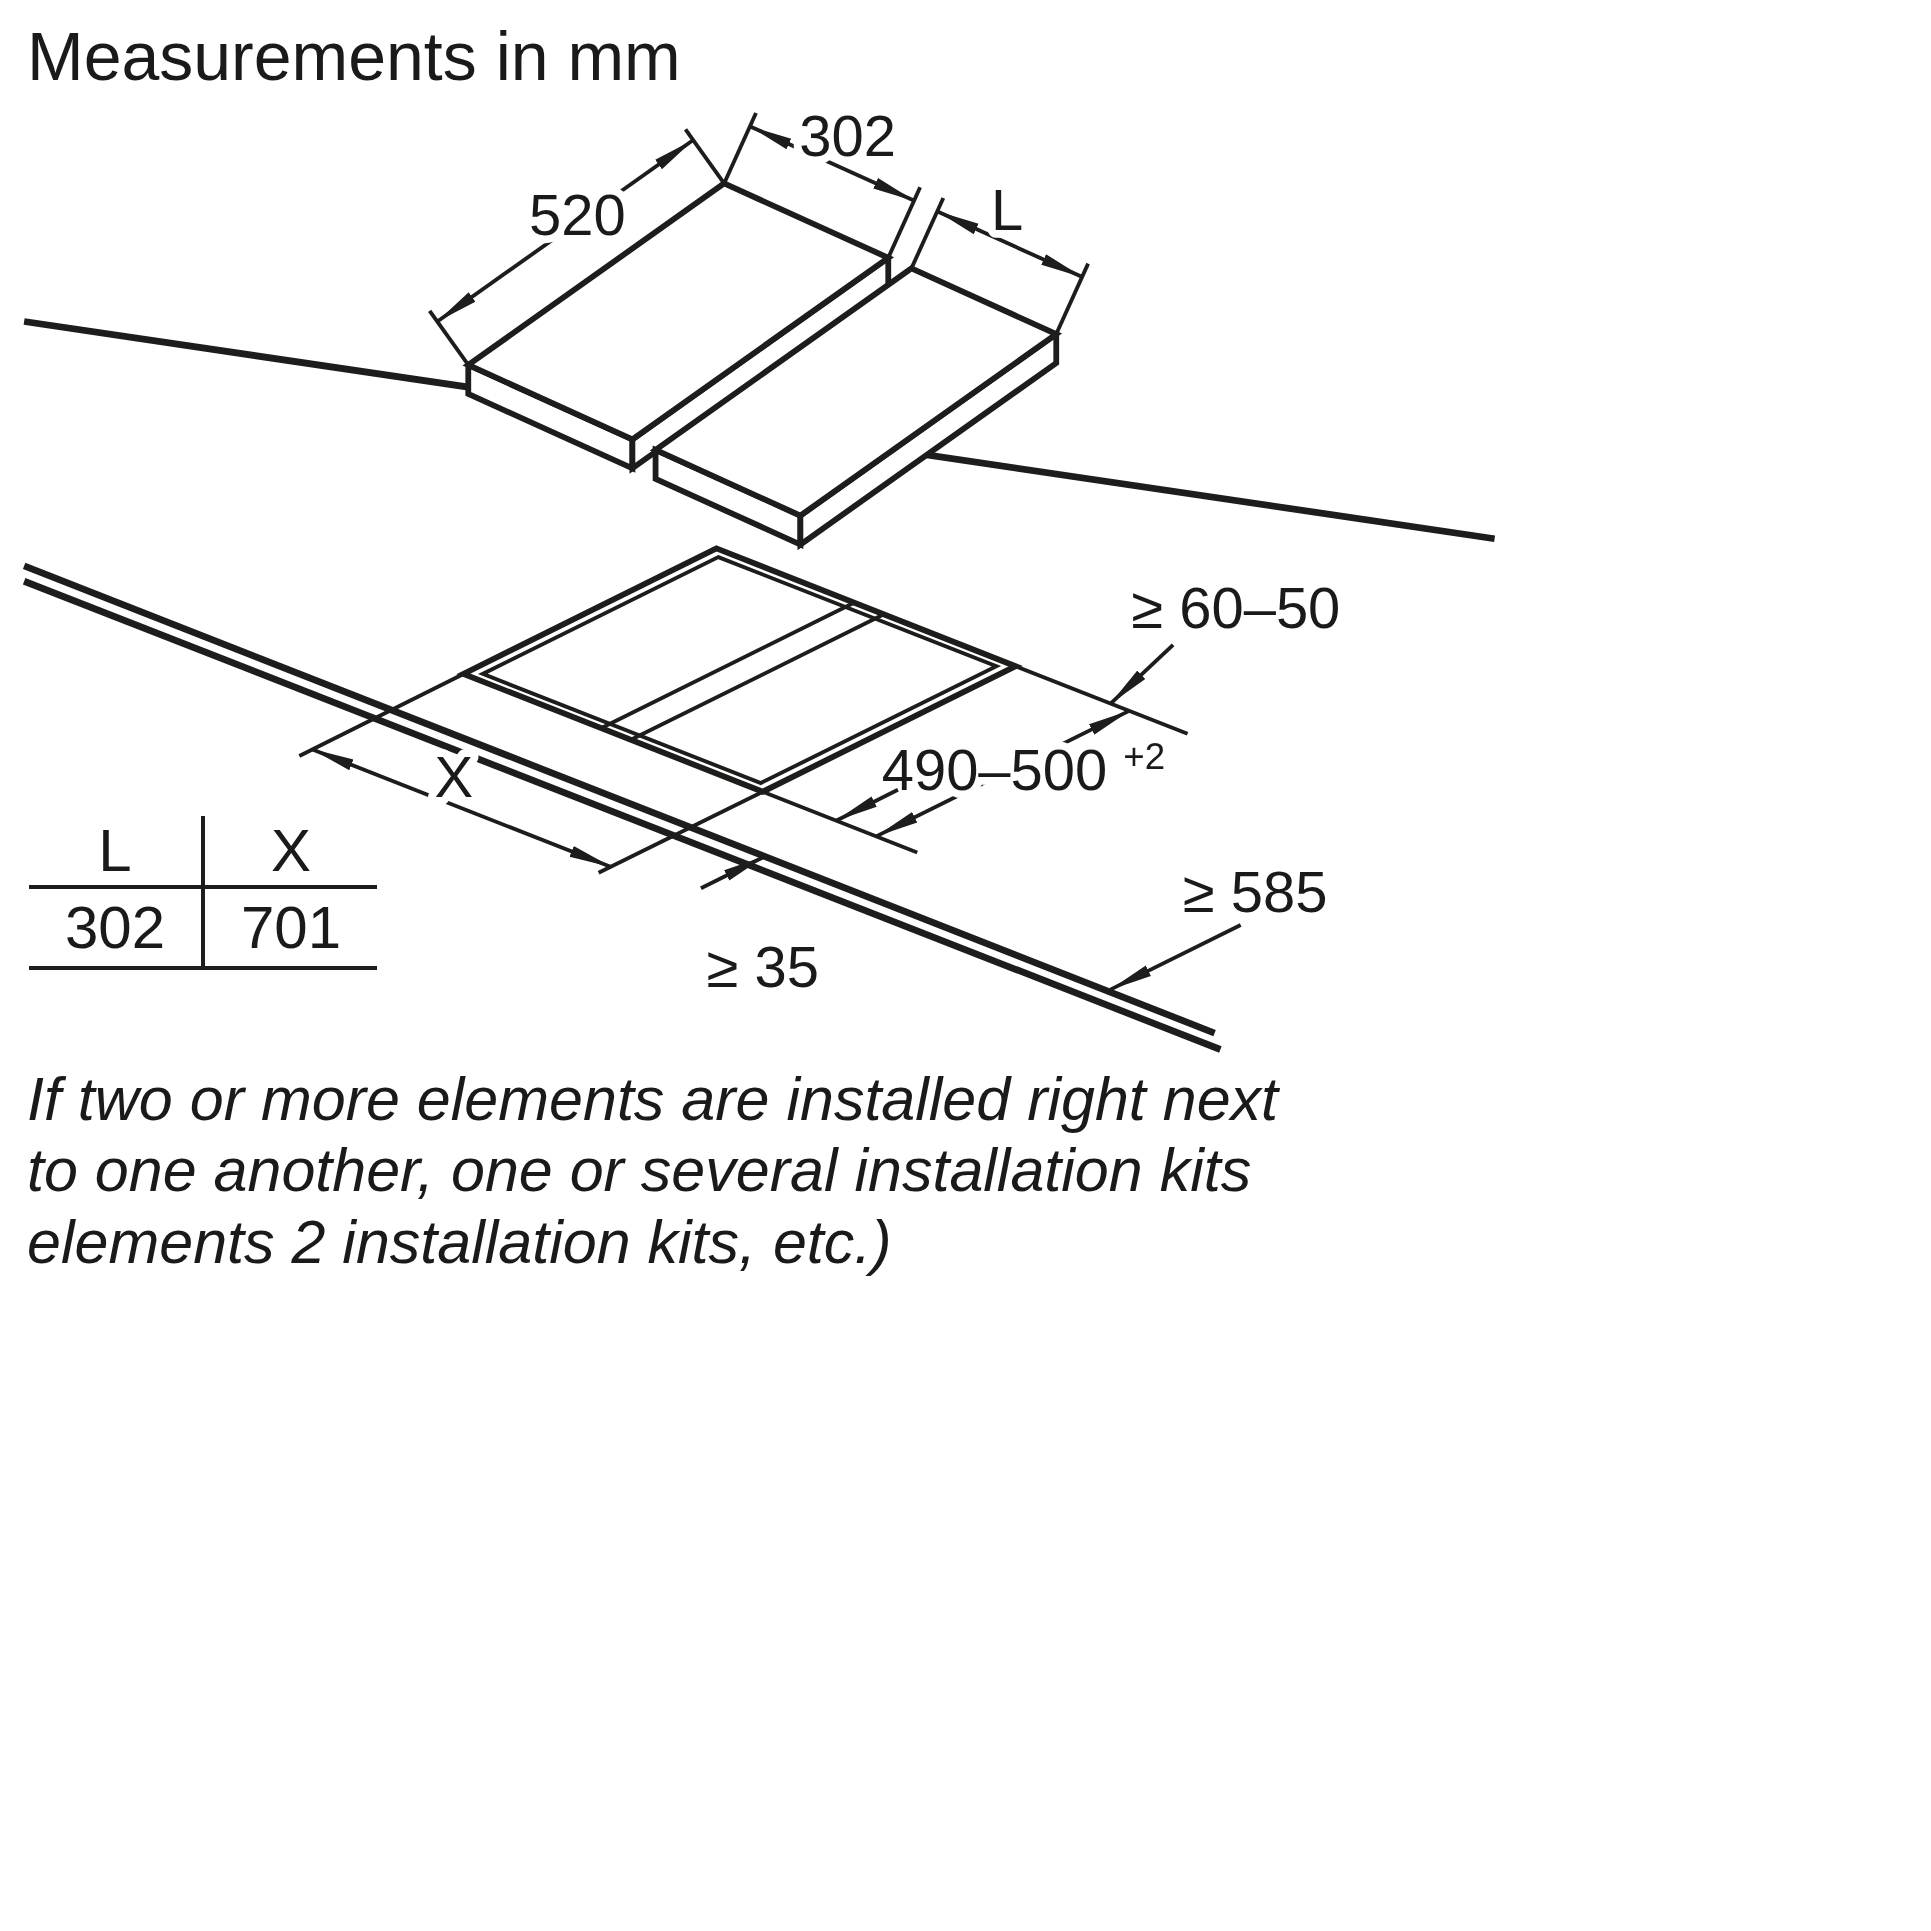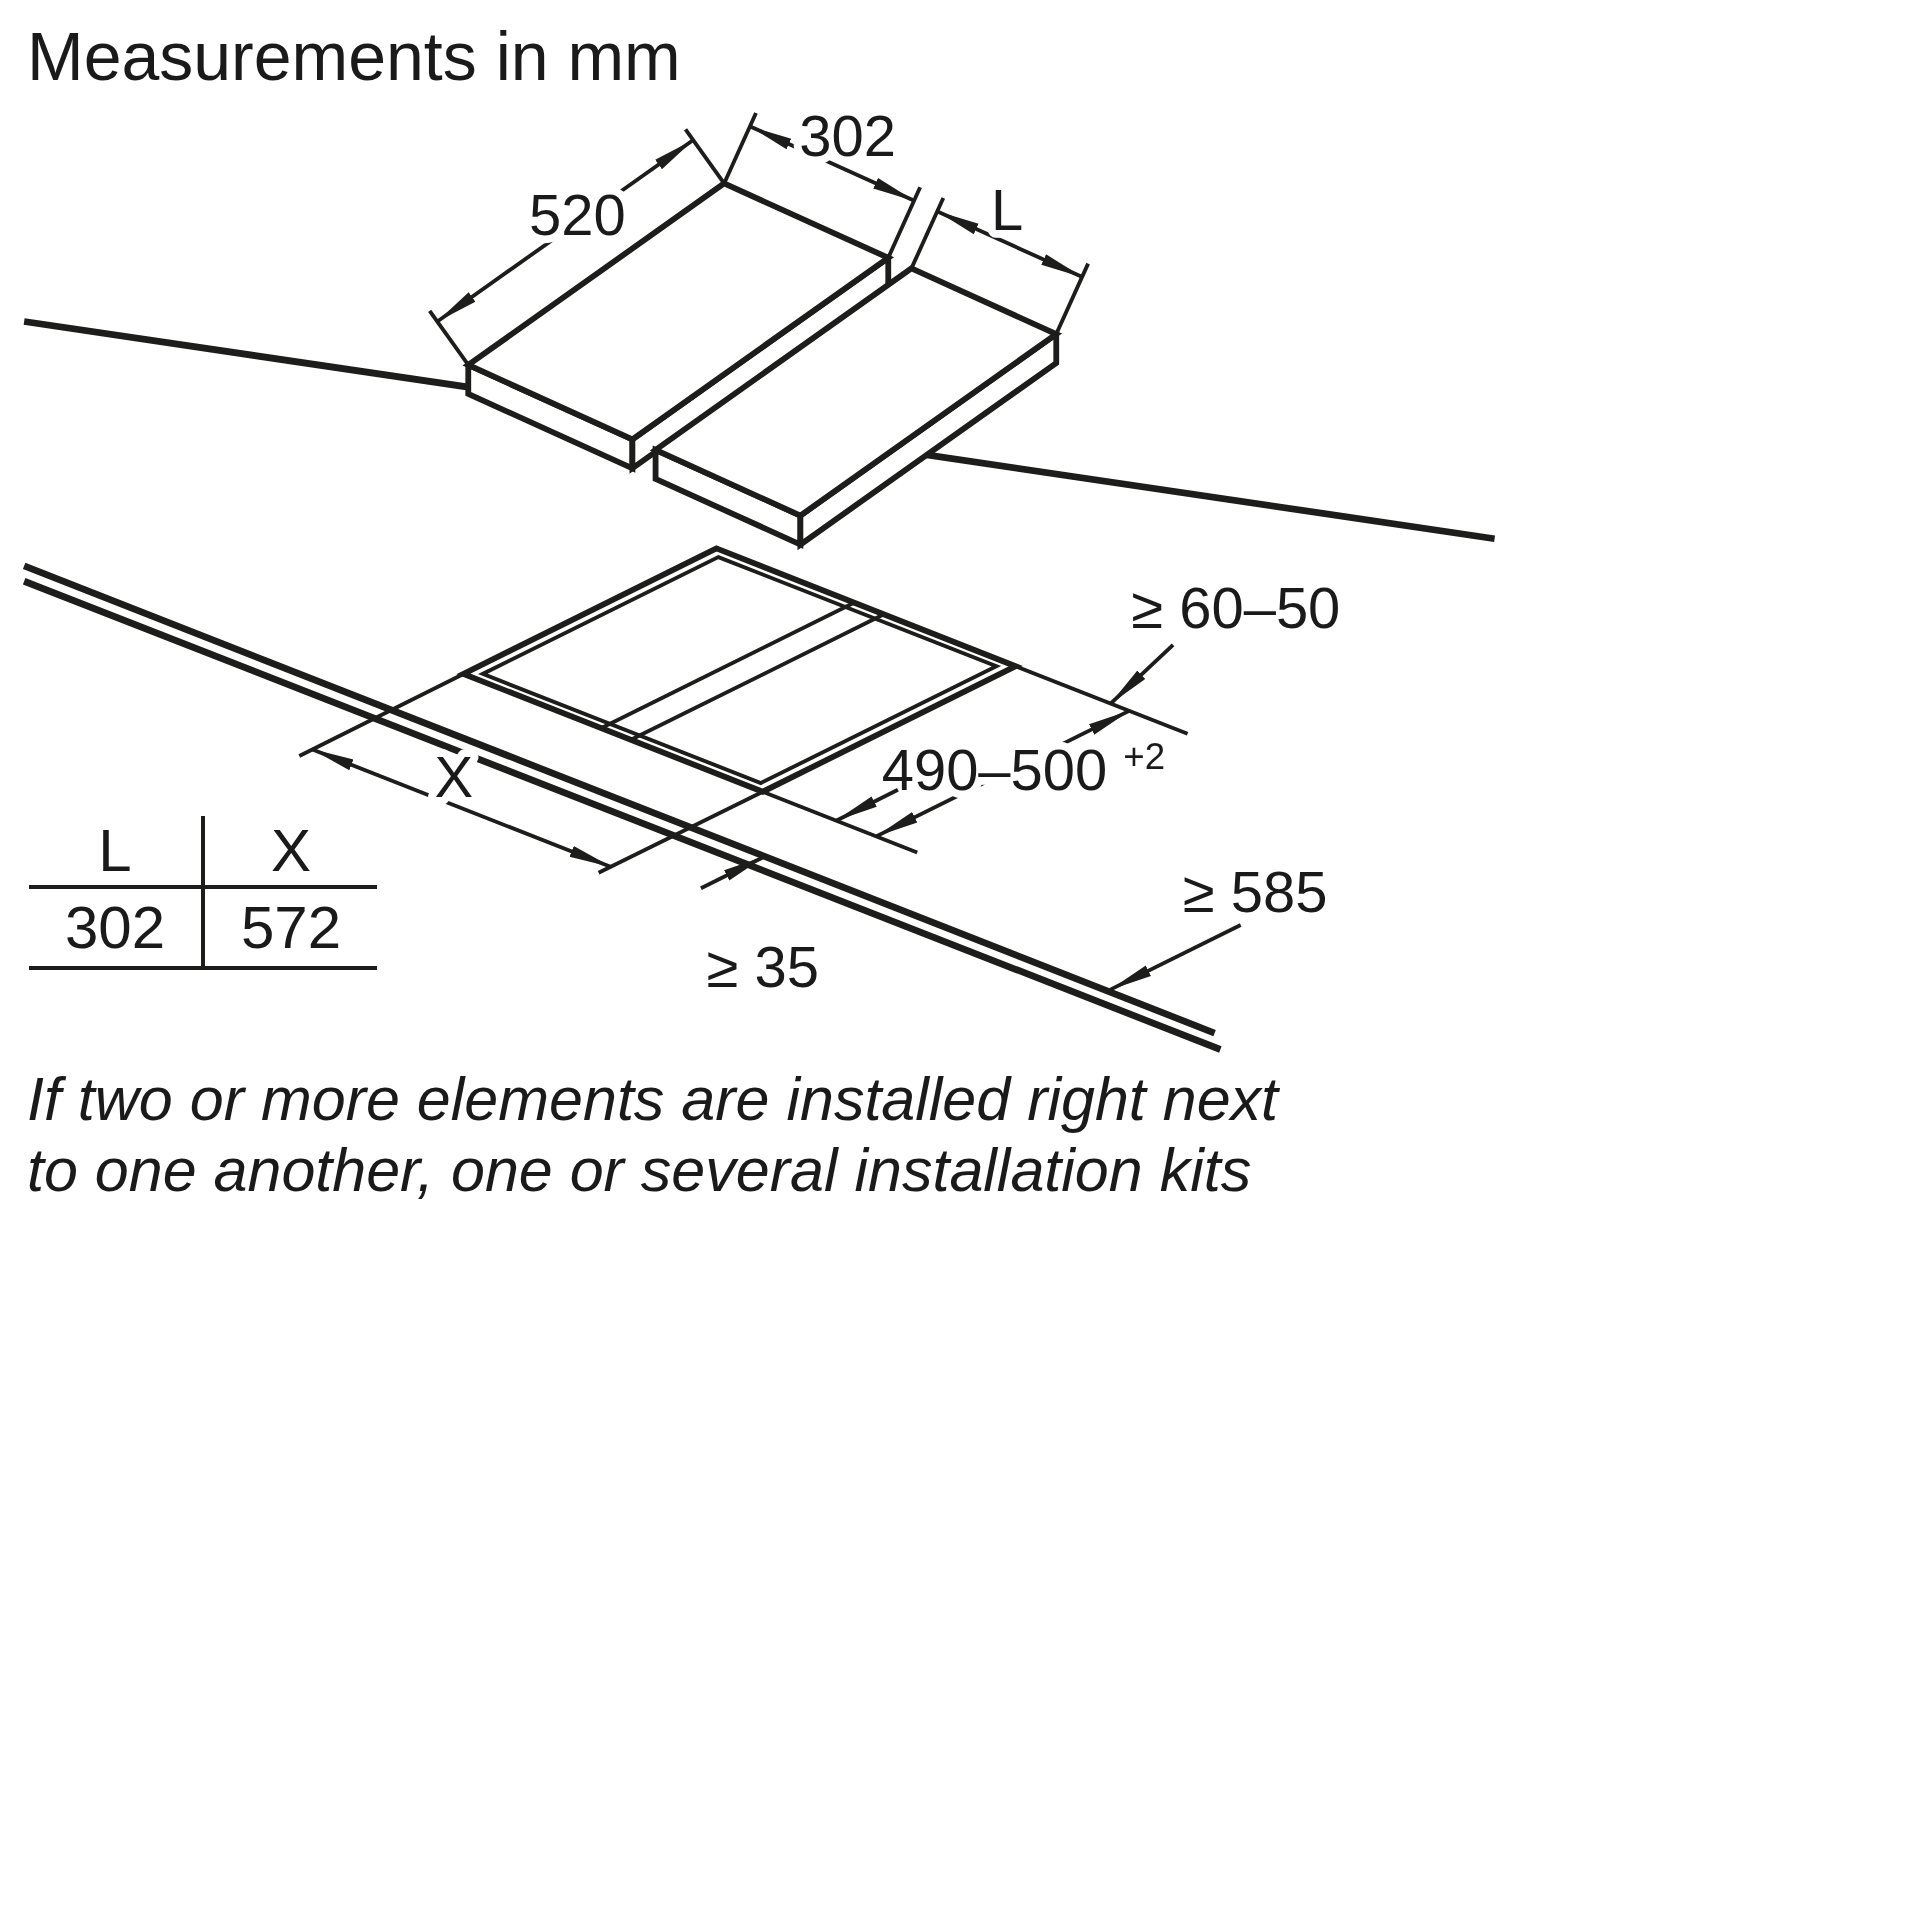--- a/index.html
+++ b/index.html
@@ -171,24 +171,25 @@
   <table class="dim-table">
     <thead>
       <tr>
         <th>L</th>
         <th>X</th>
       </tr>
     </thead>
     <tbody>
       <tr>
         <td>302</td>
-        <td>572</td>
+        <td>701</td>
       </tr>
     </tbody>
   </table>
 
   <div class="note">
     <div>If two or more elements are installed right next</div>
     <div>to one another, one or several installation kits</div>
+    <div>elements 2 installation kits, etc.)</div>
   </div>
 
 </div>
 
 
 </body></html>

